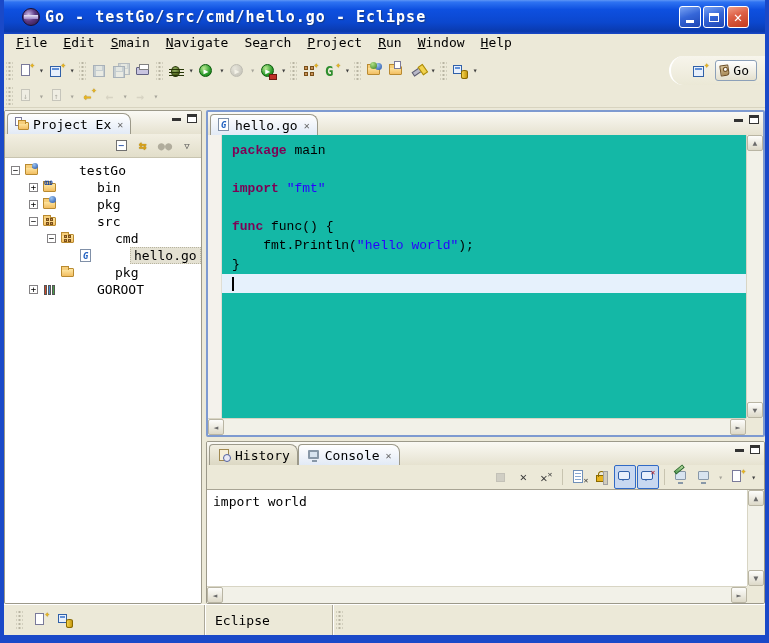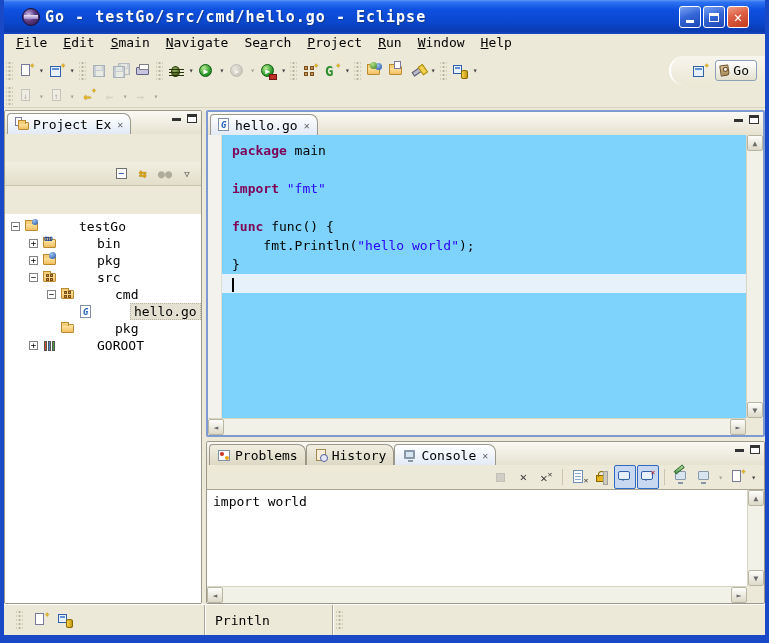--- a/index.html
+++ b/index.html
@@ -119,21 +119,21 @@
   .tab{ display:flex; align-items:center; gap:4px; height:21px; padding:0 7px;
     border:1px solid #9C998A; border-bottom:none; border-radius:4px 8px 0 0;
     background:linear-gradient(#F2EFE2,#DCD8C4); font-size:13px; white-space:nowrap; }
   .tab.active{ background:linear-gradient(#FFFFFF,#E2EAF6); }
   .tab-close{ font-size:10px; color:#666; padding-left:2px; }
   .minmax{ position:absolute; right:4px; top:3px; display:flex; gap:6px; align-items:center; }
   .mm-min{ width:9px; height:3px; background:none; border-bottom:3px solid #333; margin-top:2px; }
   .mm-max{ width:10px; height:9px; border:1px solid #333; border-top:3px solid #333; background:#fff; }
 
   
-  .pex{ width:198px; flex:0 0 198px;gap:28px; }
+  .pex{ width:198px; flex:0 0 198px; }
   .pex-toolbar{ height:24px; flex:0 0 24px; display:flex; align-items:center; justify-content:flex-end;
     gap:2px; padding-right:4px; background:linear-gradient(#F2EFE2,#E2DECA); border-bottom:1px solid #C8C4B0; }
   .pex-tbtn{ width:20px; height:20px; display:flex; align-items:center; justify-content:center; border:1px solid transparent; border-radius:2px; }
   .collapse-all{ width:11px; height:11px; border:1px solid #707070; background:#fff; font-size:10px; line-height:9px; text-align:center; color:#1040A0; }
   .linked{ color:#D8A018; font-size:13px; font-weight:bold; text-shadow:0 0 1px #8A6A00; }
   .dots-gray{ color:#B0AC9C; font-size:12px; }
   .viewmenu{ font-size:9px; color:#505050; }
   .pex-body{ flex:1; background:#fff; overflow:hidden; padding-top:4px; }
 
   .trow{ height:17px; display:flex; align-items:center; white-space:nowrap; }
@@ -148,21 +148,21 @@
   .gofile::after{ content:"G"; position:absolute; left:2px; top:1px; font-size:9px; font-weight:bold; color:#2060C0; font-style:italic; }
   .books{ position:absolute; left:2px; top:3px; width:12px; height:10px; }
   .books i{ position:absolute; width:3px; height:10px; border:1px solid #555; }
   .books i:nth-child(1){ left:0; background:#D04828; }
   .books i:nth-child(2){ left:4px; background:#4888D0; }
   .books i:nth-child(3){ left:8px; background:#48A048; }
 
   
   .right-col{ flex:1; display:flex; flex-direction:column; overflow:hidden; }
   .editor-stack{ height:327px; flex:0 0 327px; border:2px solid #7E9AD0; }
-  .editor-body{ flex:1; display:flex; background:#7dd3fc; overflow:hidden; }
+  .editor-body{ flex:1; display:flex; background:#14b8a6; overflow:hidden;font-family:Liberation Mono, monospace; }
   .ruler{ width:14px; flex:0 0 14px; background:#F4F2EC; border-right:1px solid #E0DED4; }
   .code-area{ flex:1; position:relative; padding-top:6px; overflow:hidden; }
   .cline{ height:19px; line-height:19px; white-space:pre; padding-left:10px; font-size:13px; }
   .cline.current{ background:#E6F1FC; }
   .kw{ color:#7F0055; font-weight:bold; }
   .str{ color:#2A00FF; }
   .caret{ display:inline-block; width:2px; height:14px; background:#000; vertical-align:middle; }
   .vscroll{ width:17px; flex:0 0 17px; background:#F2F1E8; display:flex; flex-direction:column; justify-content:space-between; border-left:1px solid #D8D5C4; }
   .hscroll{ height:17px; flex:0 0 17px; background:#F2F1E8; display:flex; justify-content:space-between; border-top:1px solid #D8D5C4; }
   .sbtn{ width:16px; height:16px; background:linear-gradient(#FDFDFB,#DDD9C8); border:1px solid #B9B5A3; border-radius:2px;
@@ -549,26 +549,20 @@
           <div class="corner"></div>
         </div>
       </div>
 
       <div class="sash-h"></div>
 
       <div class="stack console-stack">
         <div class="tabrow">
           <span class="tab">
             <span class="i16" style="width:14px;height:14px;">
-                <span class="probicon"></span>
-              </span>
-            <span>Problems</span>
-          </span>
-          <span class="tab">
-            <span class="i16" style="width:14px;height:14px;">
                 <span class="histicon"></span>
               </span>
             <span>History</span>
           </span>
           <span class="tab active">
             <span class="i16" style="width:15px;height:14px;">
                 <span class="monitor"></span>
               </span>
             <span>Console</span>
             <span class="tab-close">✕</span>
@@ -656,20 +650,20 @@
       <span class="grip"></span>
       <span class="i16">
           <span class="doc" style="left:2px;"></span>
           <span class="star">✦</span>
         </span>
       <span class="i16">
           <span class="winswap"></span>
           <span class="cylinder"></span>
         </span>
     </div>
-    <div class="sb-cell sb-writable">Println</div>
+    <div class="sb-cell sb-writable">Eclipse</div>
     <div class="sb-grip">
         <span class="grip" style="margin:0;"></span>
       </div>
     <div class="sb-cell sb-rest"></div>
   </div>
 
 </div>
 
 </body></html>

